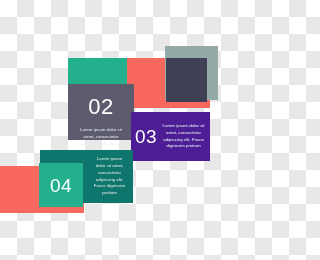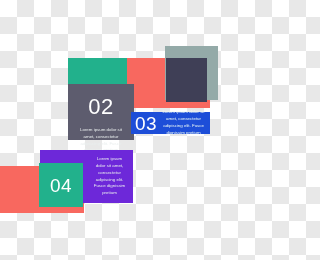--- a/index.html
+++ b/index.html
@@ -47,29 +47,29 @@
     left: 5px;  top: 86px;  width: 64px;  height: 70px;
     background: #94aaa8;
     padding: 8px 6px 6px 6px;
   }
   .card-02 {
     left: 68px; top: 84px;  width: 66px;  height: 56px;
     background: #5d5c6e;
     padding: 6px 6px 6px 6px;
   }
   .card-03 {
-    left: 131px; top: 112px; width: 79px;  height: 22px;
-    background: #1d4ed8;
+    left: 131px; top: 112px; width: 79px;  height: 49px;
+    background: #4c1d95;
     display: flex;
     align-items: center;
     padding: 3px 5px 3px 4px;
   }
   .card-04 {
     left: 40px; top: 150px; width: 93px;  height: 53px;
-    background: #6d28d9;
+    background: #0f766e;
     display: flex;
     align-items: center;
   }
   .card-04-badge {
     position: absolute;
     left: -1px; top: 13px;
     width: 44px; height: 44px;
     background: #22b18c;
     display: flex;
     align-items: center;

